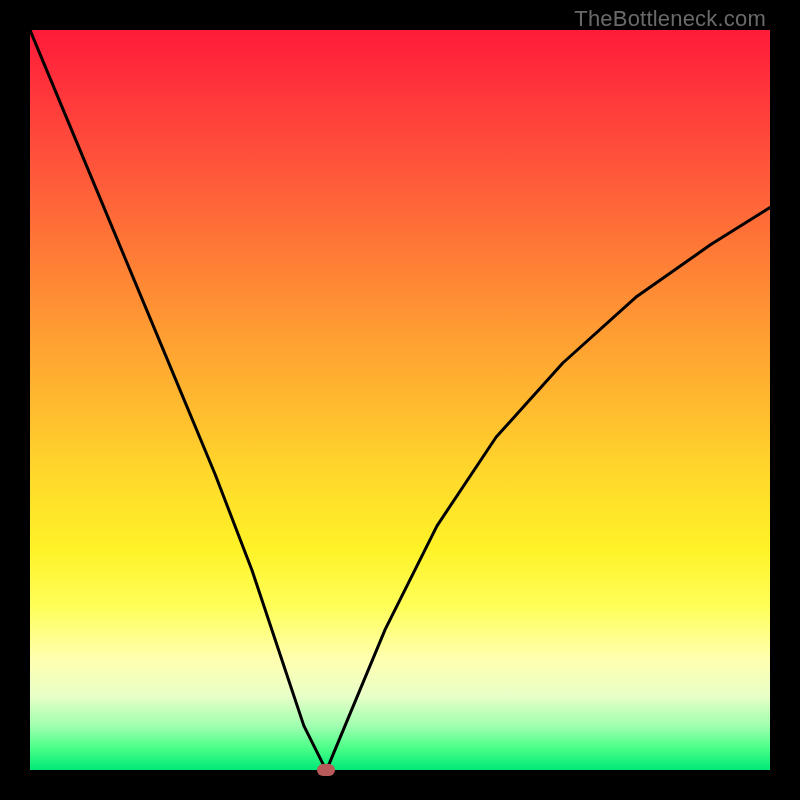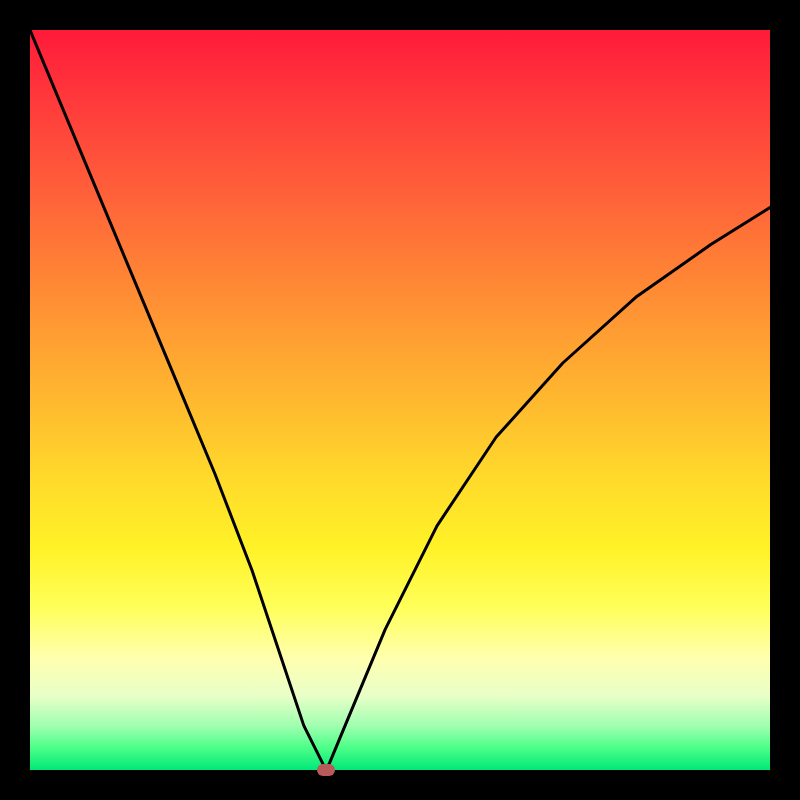--- a/index.html
+++ b/index.html
@@ -61,13 +61,14 @@
 </head>
 <body>
 
 <div class="frame">
   <div class="plot-area">
     <svg class="curve" viewBox="0 0 740 740" preserveAspectRatio="none">
       <path id="curve-path" d="M0.00 0.00 L37.00 88.80 L74.00 177.60 L111.00 266.40 L148.00 355.20 L185.00 444.00 L222.00 540.20 L251.60 629.00 L273.80 695.60 L292.30 732.60 L296.00 740.00 L299.70 732.60 L318.20 688.20 L355.20 599.40 L407.00 495.80 L466.20 407.00 L532.80 333.00 L606.80 266.40 L680.80 214.60 L740.00 177.60" fill="none" stroke="#000" stroke-width="3" stroke-linejoin="round" stroke-linecap="round"></path>
     </svg>
     <div id="marker" class="marker" style="left: 296px; top: 740px; background: rgb(184, 90, 90);"></div>
   </div>
+  <div class="watermark">TheBottleneck.com</div>
 </div>
 
 </body></html>

